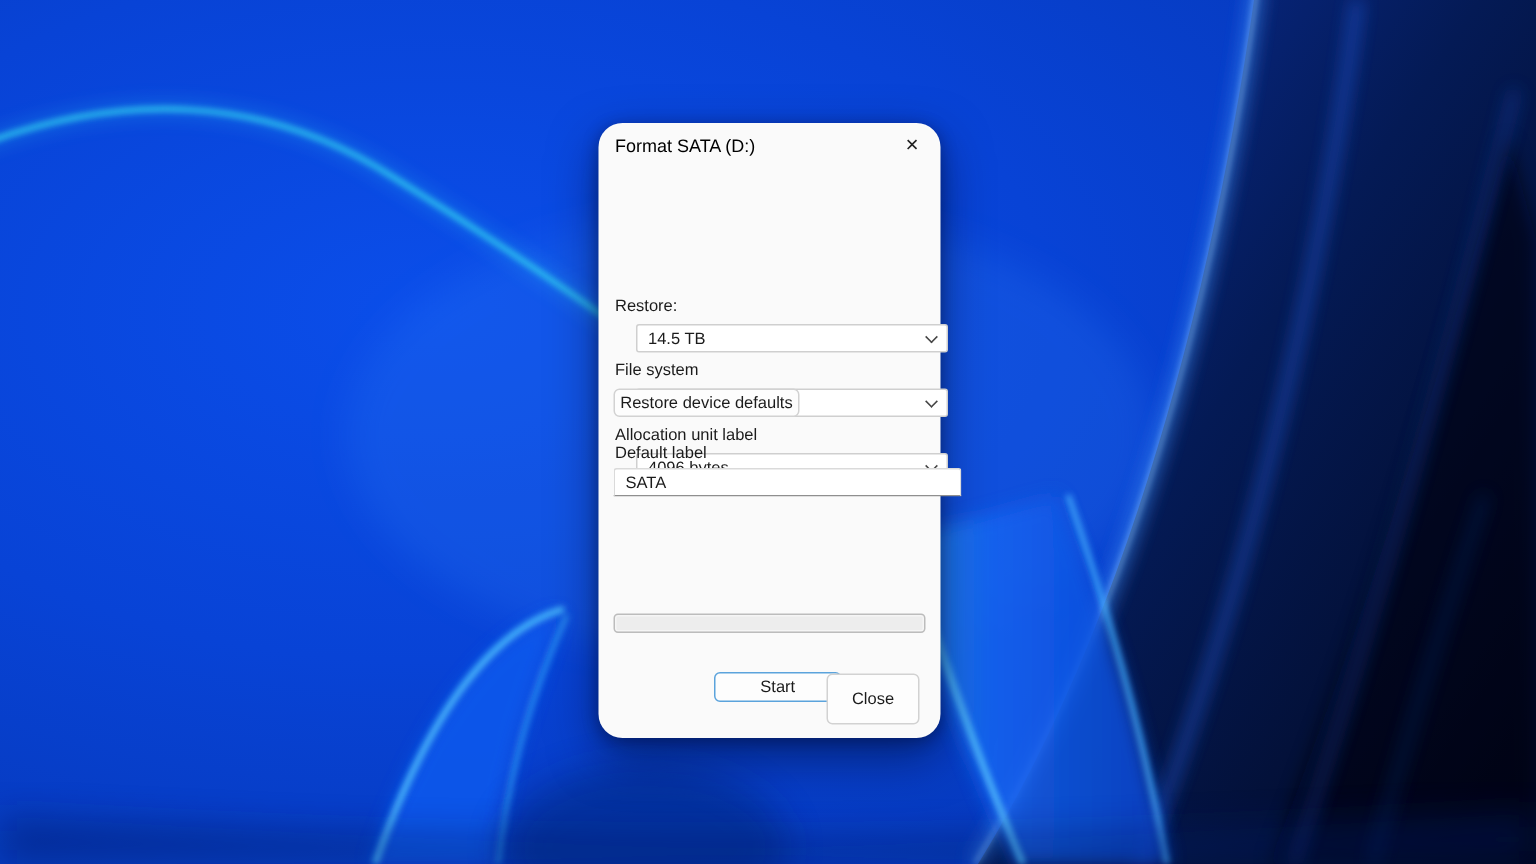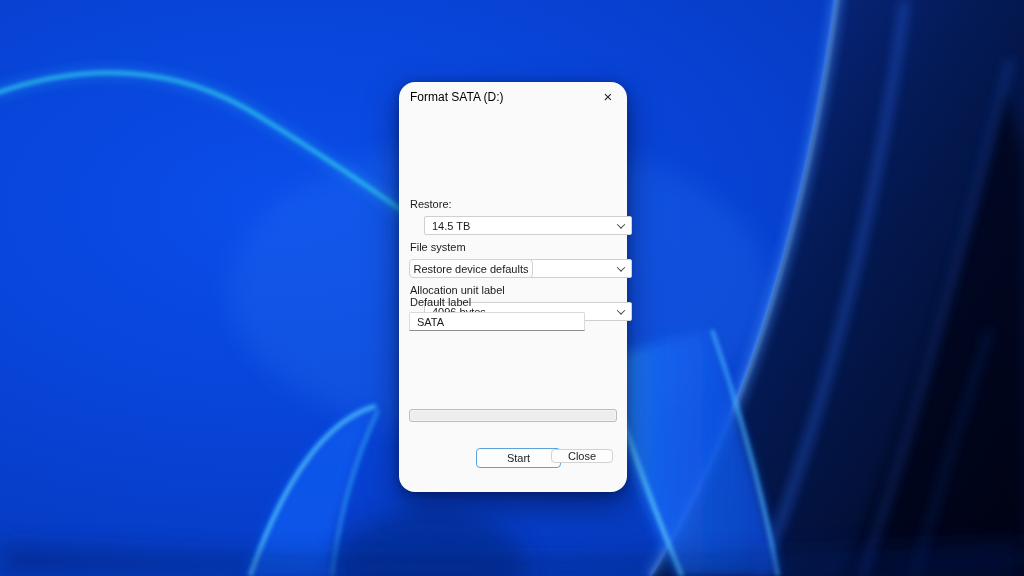--- a/index.html
+++ b/index.html
@@ -37,21 +37,21 @@
     transform: rotate(45deg) translate(-1px, -1px);
   }
 
   .win-btn {
     position: absolute; background: #fdfdfd; border: 1px solid #d2d2d2; border-radius: 4px;
     font-size: 11px; color: #1b1b1b; display: flex; align-items: center; justify-content: center;
     font-family: "Liberation Sans", sans-serif;
   }
 
   .text-input {
-    position: absolute; left: 10px; width: 176px; height: 19px;
+    position: absolute; left: 10px; width: 232px; height: 19px;
     background: #ffffff; border: 1px solid #dadada; border-bottom: 1px solid #8f8f8f;
     border-radius: 2px 2px 0 0; font-size: 11px; padding: 0 7px; color: #1b1b1b;
     font-family: "Liberation Sans", sans-serif; outline: none;
   }
 
   .groupbox {
     position: absolute; left: 10px; top: 259px; width: 208px; height: 60px;
     border: 1px solid #dcdcdc; border-radius: 2px;
   }
   .groupbox .legend {
@@ -66,21 +66,21 @@
 
   .progress {
     position: absolute; left: 10px; top: 327px; width: 208px; height: 13px;
     border: 1px solid #bcbcbc; border-radius: 3px; background: #ededed;
     box-shadow: inset 0 0 0 1px #f5f5f5;
     overflow: hidden;
   }
   .progress-fill { height: 100%; width: 0%; background: #26a0da; }
 
   .start-btn { left: 77px; top: 366px; width: 85px; height: 20px; border: 1.5px solid #5ba3dc; }
-  .close-action-btn { left: 152px; top: 367px; width: 62px; height: 14px; }
+  .close-action-btn { left: 152px; top: 367px; width: 62px; height: 34px; }
 </style>
 </head>
 <body>
 
 <div class="desktop">
   <svg viewBox="0 0 1024 576" preserveAspectRatio="none" aria-hidden="true">
     <defs>
       <radialGradient id="base" cx="28%" cy="36%" r="90%">
         <stop offset="0%" stop-color="#0b4eea"></stop>
         <stop offset="45%" stop-color="#0843d6"></stop>

